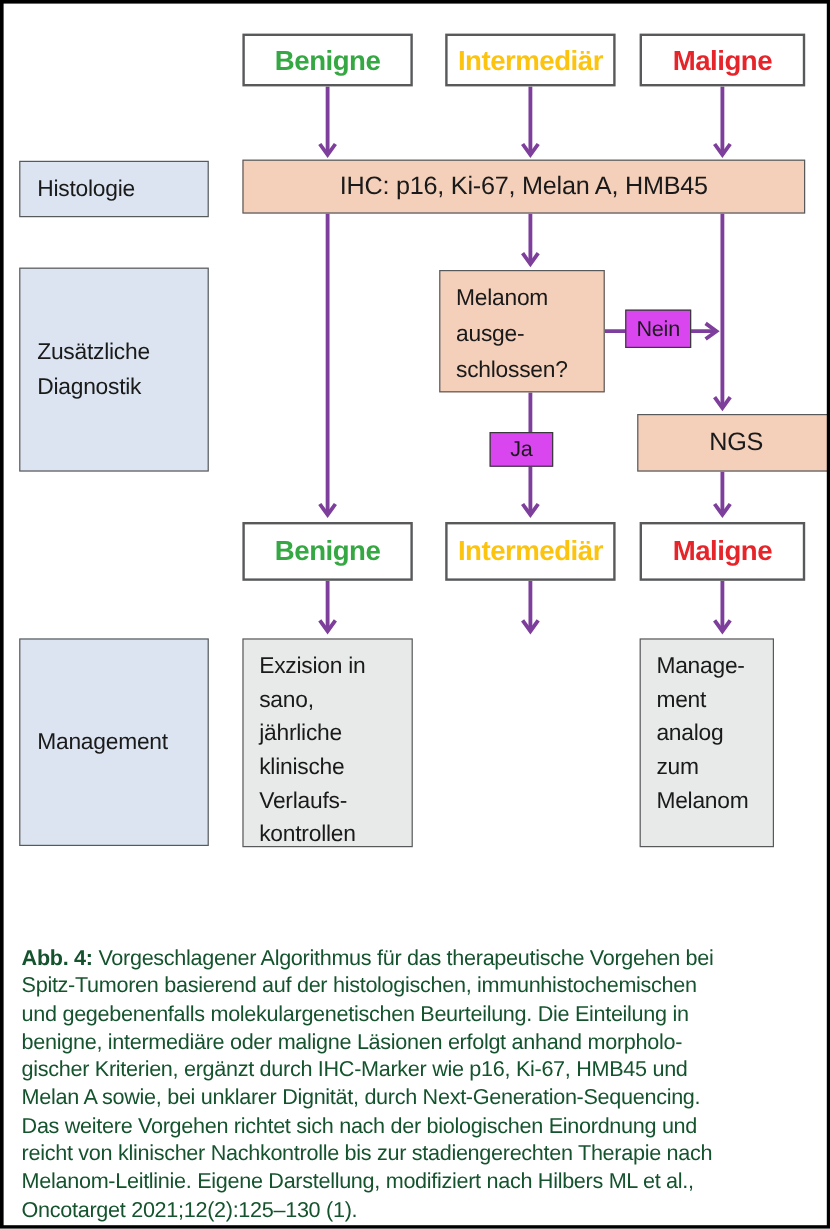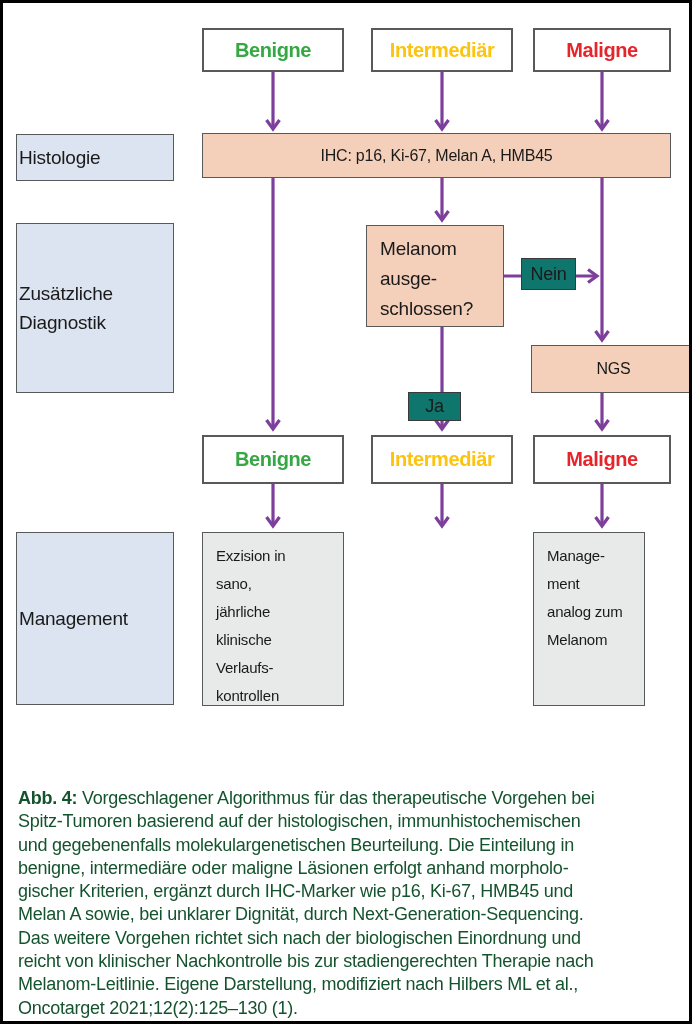--- a/index.html
+++ b/index.html
@@ -14,31 +14,31 @@
   .diagram{position:absolute;left:0;top:0;width:692px;height:760px;}
   svg.arrows{position:absolute;left:0;top:0;z-index:0;}
   .fl{stroke:var(--arrow,#7d3f9b);stroke-width:3.2;}
   .chev{fill:none;stroke:var(--arrow,#7d3f9b);stroke-width:3.2;stroke-linecap:butt;stroke-linejoin:miter;}
   .box{position:absolute;box-sizing:border-box;z-index:2;letter-spacing:-0.2px;}
   .outlined{background:#ffffff;border:2px solid var(--box-border,#58595b);}
   .bluebox{background:var(--blue-fill,#dbe4f0);border:1.5px solid var(--box-border,#58595b);}
   .salmonbox{background:var(--salmon-fill,#f4cfba);border:1.5px solid var(--box-border,#58595b);}
   .graybox{background:var(--gray-fill,#e8e9e9);border:1.5px solid var(--box-border,#58595b);}
   .center{display:flex;align-items:center;justify-content:center;text-align:center;}
-  .vcenter-left{display:flex;flex-direction:column;justify-content:center;padding-left:2px;}
-  .classlabel{font-weight:700;font-size:20px;letter-spacing:-0.4px;}
+  .vcenter-left{display:flex;flex-direction:column;justify-content:center;padding-left:14px;}
+  .classlabel{font-weight:700;font-size:23px;letter-spacing:-0.4px;}
   .c-green{color:var(--benigne,#35a843);}
   .c-yellow{color:var(--intermediaer,#fcc30f);}
   .c-red{color:var(--maligne,#e6252b);}
   .rowlabel{font-size:19px;color:#1a1a1a;}
-  .ihc-text{font-size:16px;}
+  .ihc-text{font-size:21px;}
   .multiline{white-space:pre-line;}
   .question{font-size:19px;line-height:30px;padding:8px 0 0 13px;}
-  .smallbox{background:#0f766e;border:1.5px solid #3a3a3c;font-size:18px;}
-  .mgmt{font-size:15px;line-height:28px;padding:9px 8px 0 13px;}
+  .smallbox{background:#d946ef;border:1.5px solid #3a3a3c;font-size:18px;}
+  .mgmt{font-size:19px;line-height:28px;padding:9px 8px 0 13px;}
   .caption{position:absolute;left:18px;top:769px;width:660px;z-index:2;
     font-size:18px;line-height:23.3px;letter-spacing:-0.25px;color:#14532d;}
   .caption b{font-weight:700;}
   .caption .body-text{white-space:pre-line;}
 </style>
 </head>
 <body>
 
 <div class="frame"></div>
 
@@ -89,21 +89,21 @@
       <span>IHC: p16, Ki-67, Melan A, HMB45</span>
     </div>
 
   <div class="box salmonbox question" style="left:366px;top:225px;width:138px;height:102px;"><span class="multiline">Melanom
 ausge-
 schlossen?</span></div>
 
   <div class="box smallbox center" style="left:521px;top:258px;width:55px;height:32px;">
       <span>Nein</span>
     </div>
-  <div class="box smallbox center" style="left:408px;top:360px;width:53px;height:29px;margin-top:32px;">
+  <div class="box smallbox center" style="left:408px;top:360px;width:53px;height:29px;">
       <span>Ja</span>
     </div>
 
   <div class="box salmonbox center ihc-text" style="left:531px;top:345px;width:165px;height:48px;">
       <span>NGS</span>
     </div>
 
   <div class="box outlined center classlabel c-green" style="left:202px;top:435px;width:142px;height:49px;">
       <span>Benigne</span>
     </div>

